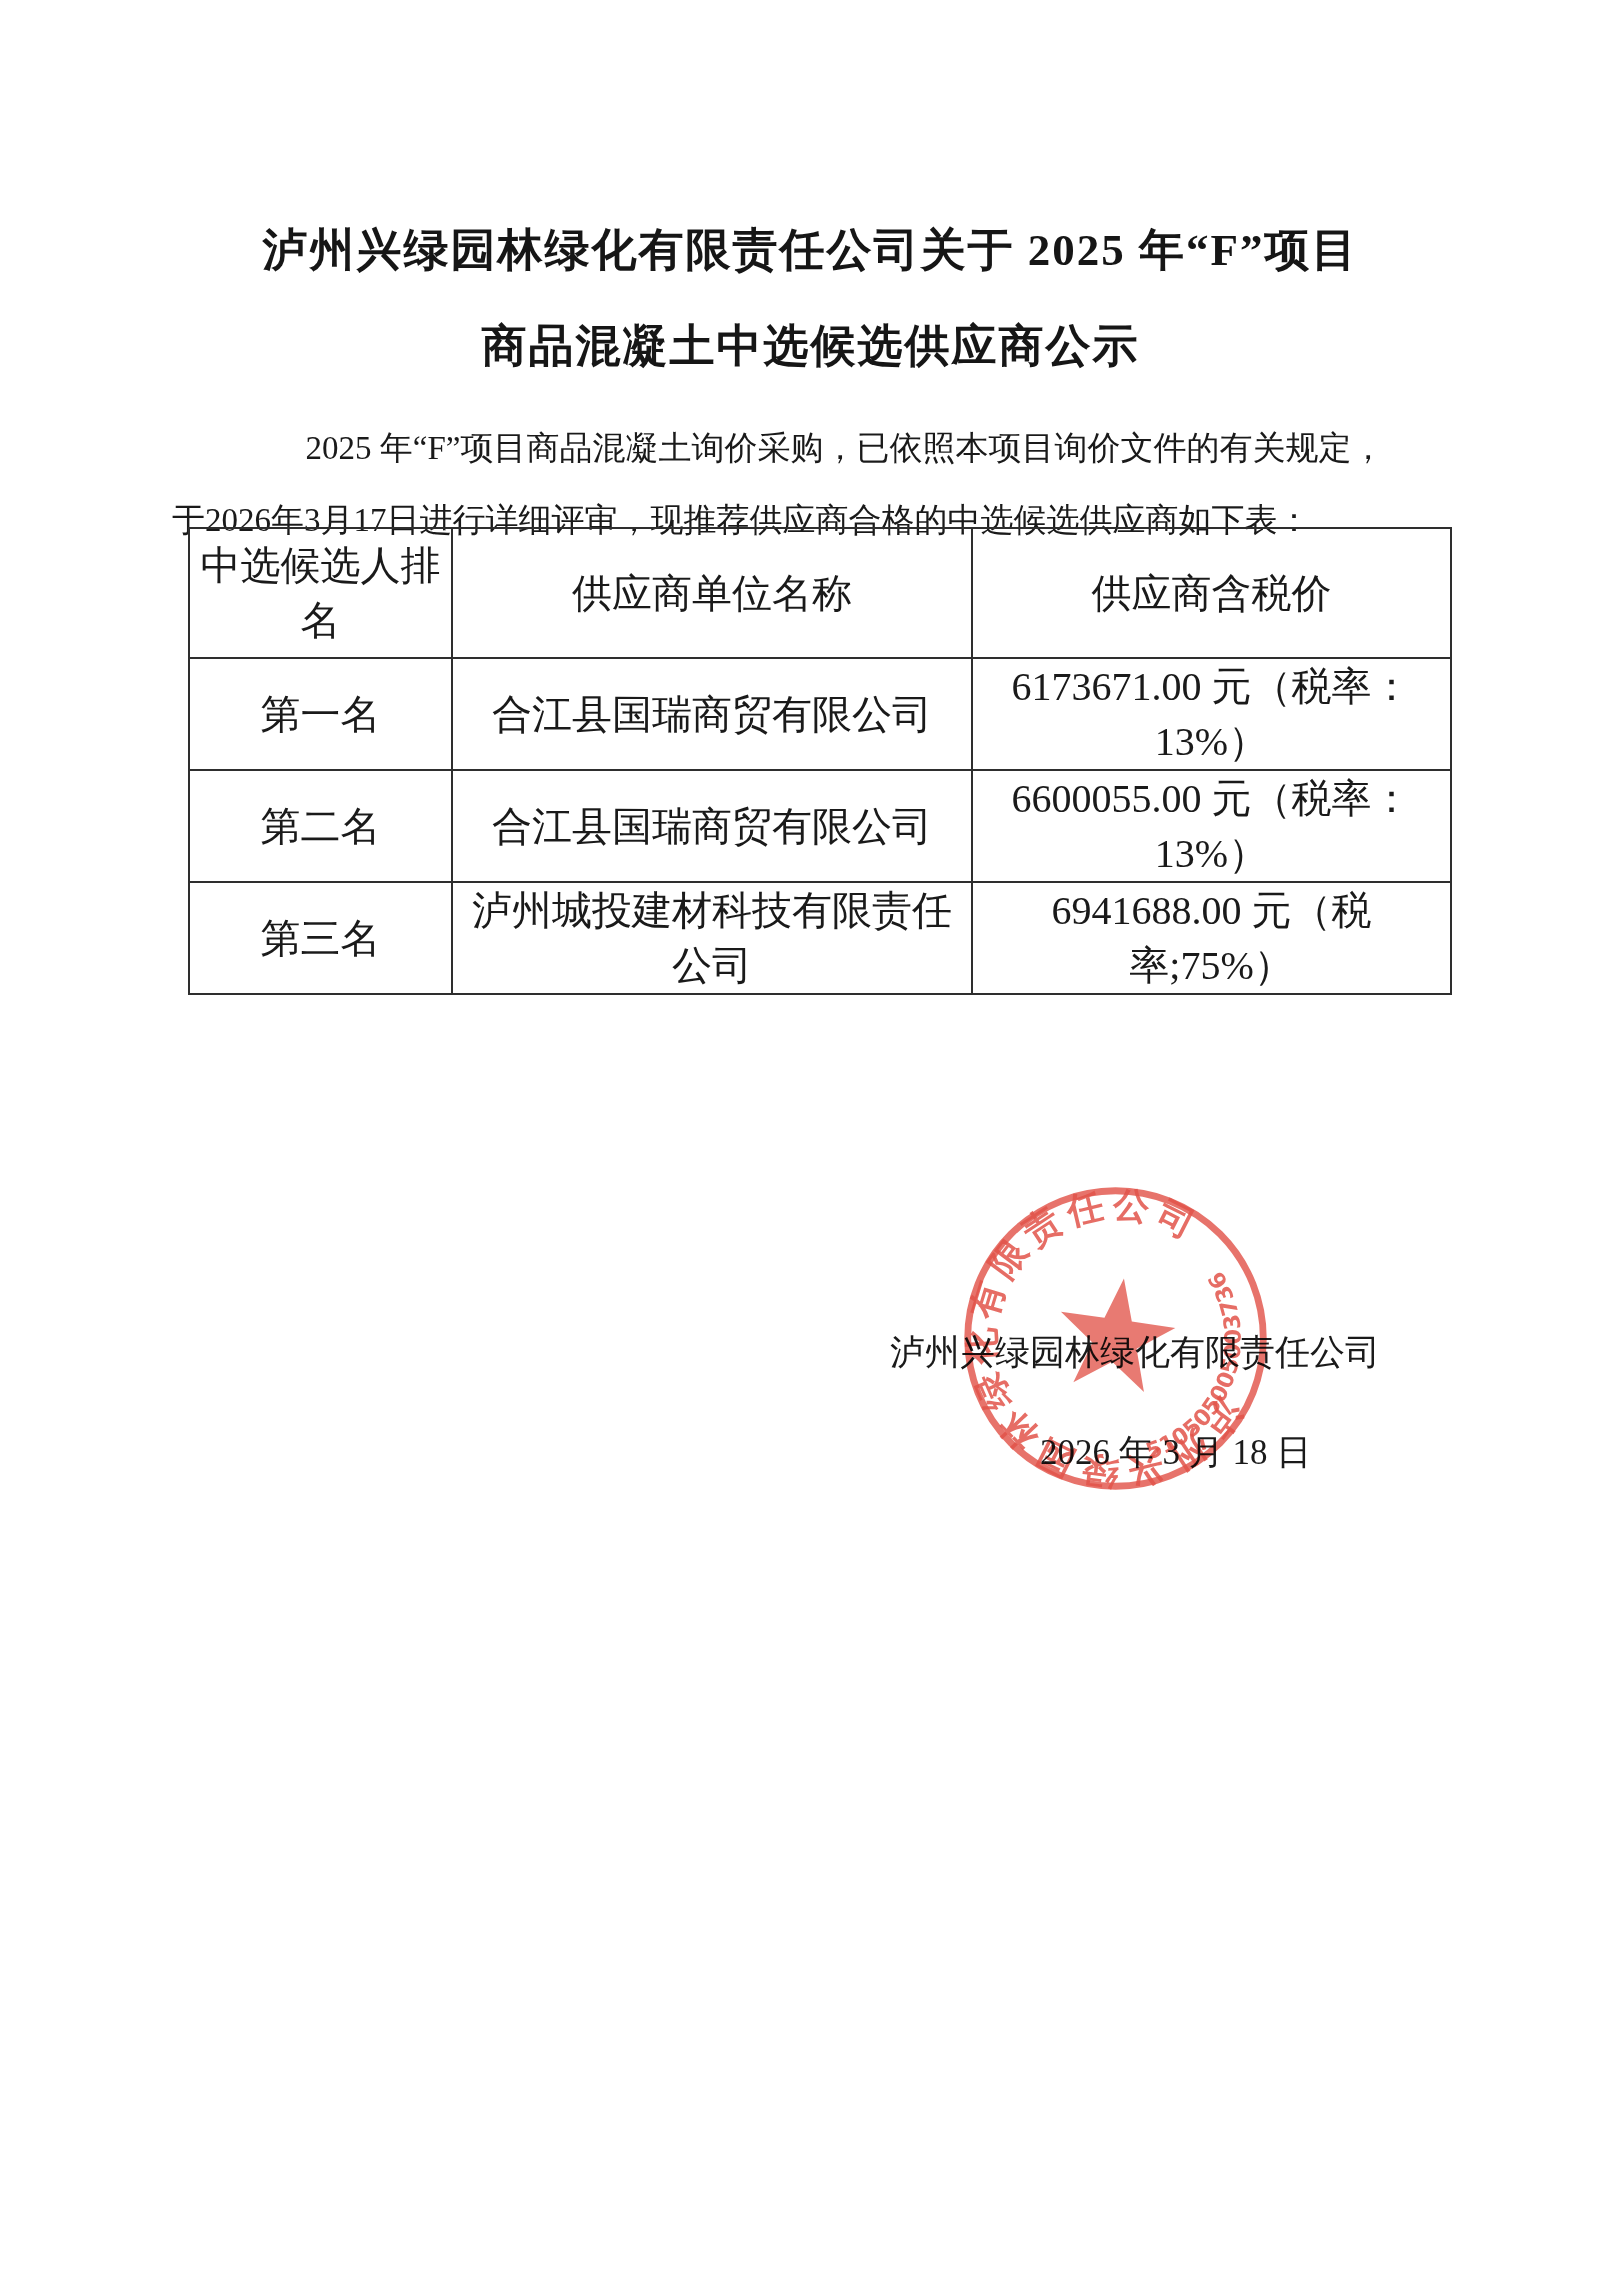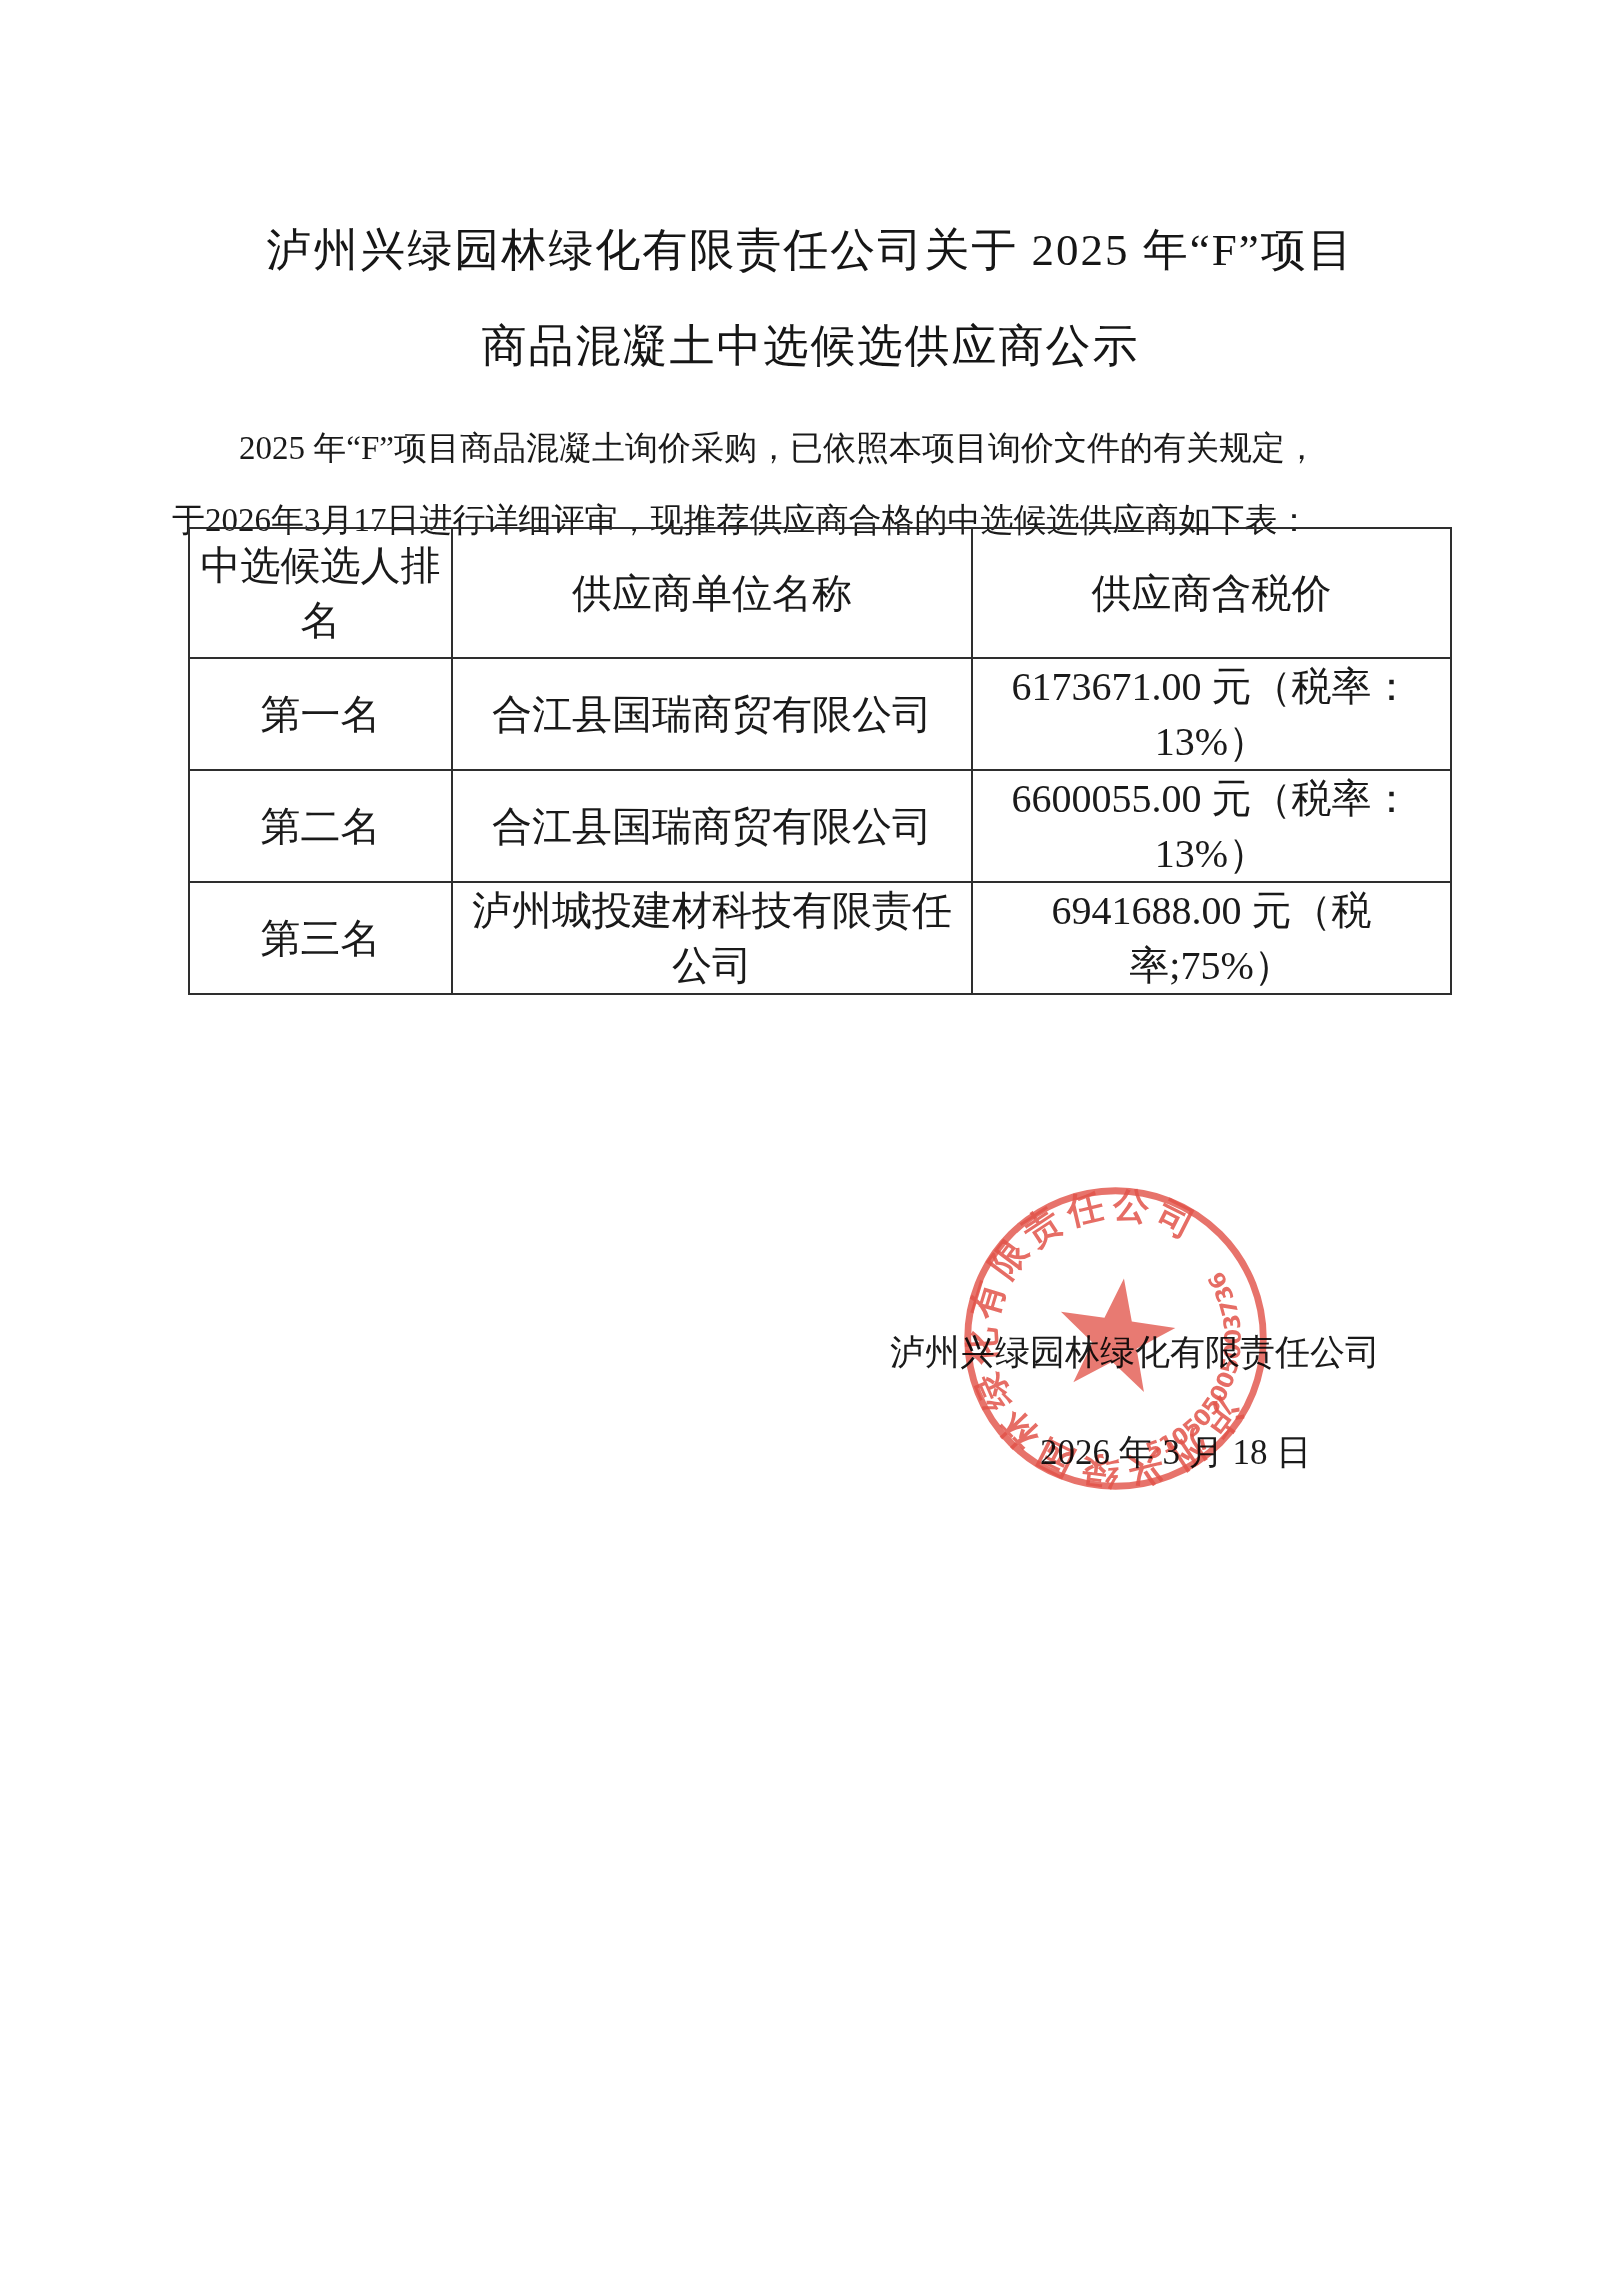--- a/index.html
+++ b/index.html
@@ -14,38 +14,38 @@
   }
   .title-block{
     position:absolute;
     top:202px;
     left:0;
     width:100%;
     text-align:center;
   }
   .title-line{
     font-size:45px;
-    font-weight:normal;
+    font-weight:bold;
     line-height:96px;
     letter-spacing:2px;
     color:#161616;
   }
   .body-block{
     position:absolute;
     top:412px;
     left:172px;
     width:1279px;
   }
   .body-line{
     font-size:33px;
     line-height:72px;
     color:#1a1a1a;
     white-space:nowrap;
   }
-  .body-line.indent{ text-indent:67px; }
+  .body-line.indent{ text-indent:67px;text-align:center; }
   table.result-table{
     position:absolute;
     top:527px;
     left:188px;
     width:1257px;
     border-collapse:collapse;
     table-layout:fixed;
   }
   .result-table td{
     border:2.9px solid #2e2e2e;

